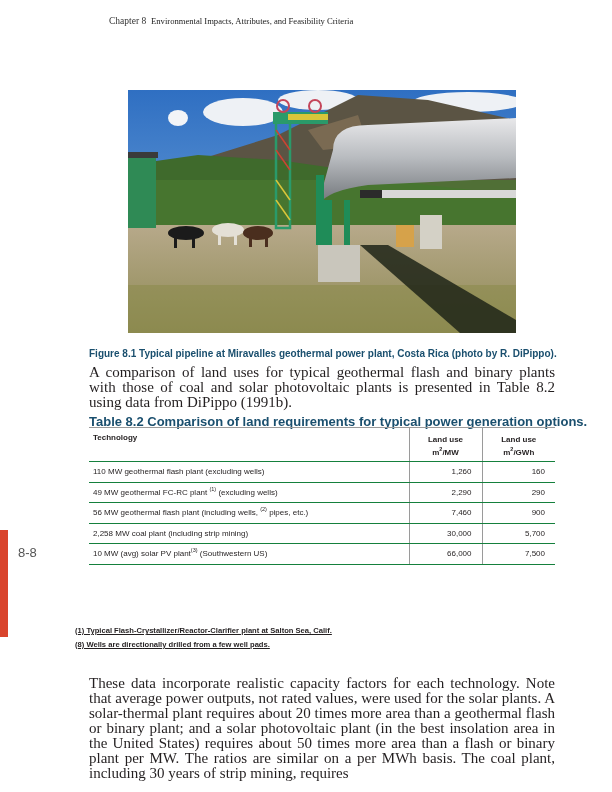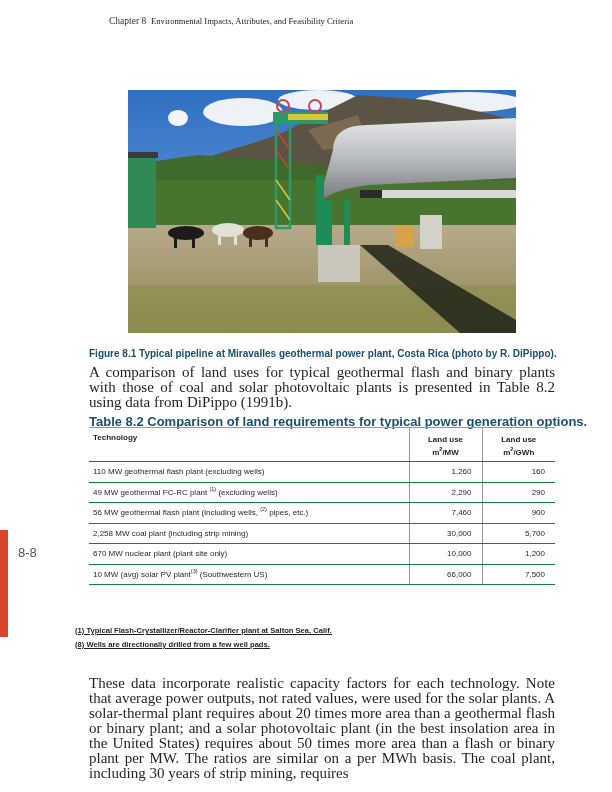--- a/index.html
+++ b/index.html
@@ -139,25 +139,20 @@
     <td><span>56 MW geothermal flash plant (including wells, </span><sup>(2)</sup><span> pipes, etc.)</span></td>
     <td class="num vsep">7,460</td>
     <td class="num vsep">900</td>
   </tr>
   <tr>
     <td><span>2,258 MW coal plant (including strip mining)</span><sup></sup><span></span></td>
     <td class="num vsep">30,000</td>
     <td class="num vsep">5,700</td>
   </tr>
   <tr>
-    <td><span>670 MW nuclear plant (plant site only)</span><sup></sup><span></span></td>
-    <td class="num vsep">10,000</td>
-    <td class="num vsep">1,200</td>
-  </tr>
-  <tr>
     <td><span>10 MW (avg) solar PV plant</span><sup>(3)</sup><span> (Southwestern US)</span></td>
     <td class="num vsep">66,000</td>
     <td class="num vsep">7,500</td>
   </tr>
 </tbody>
   </table>
 
 <div class="abs notes">
   <div>(1) Typical Flash-Crystallizer/Reactor-Clarifier plant at Salton Sea, Calif.</div>
   <div>(8) Wells are directionally drilled from a few well pads.</div>

